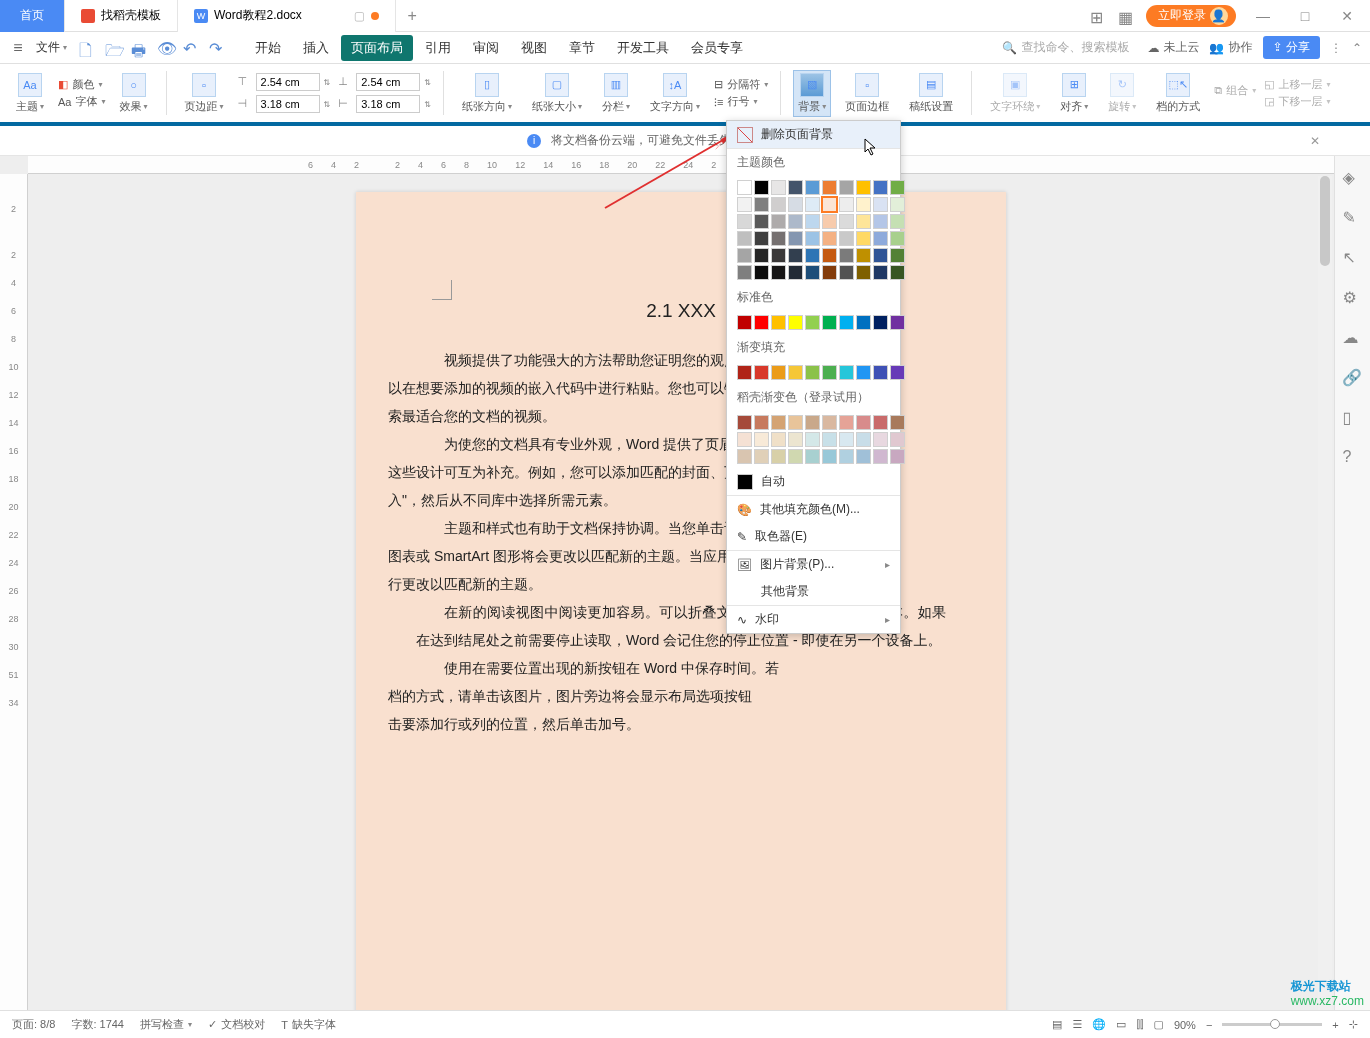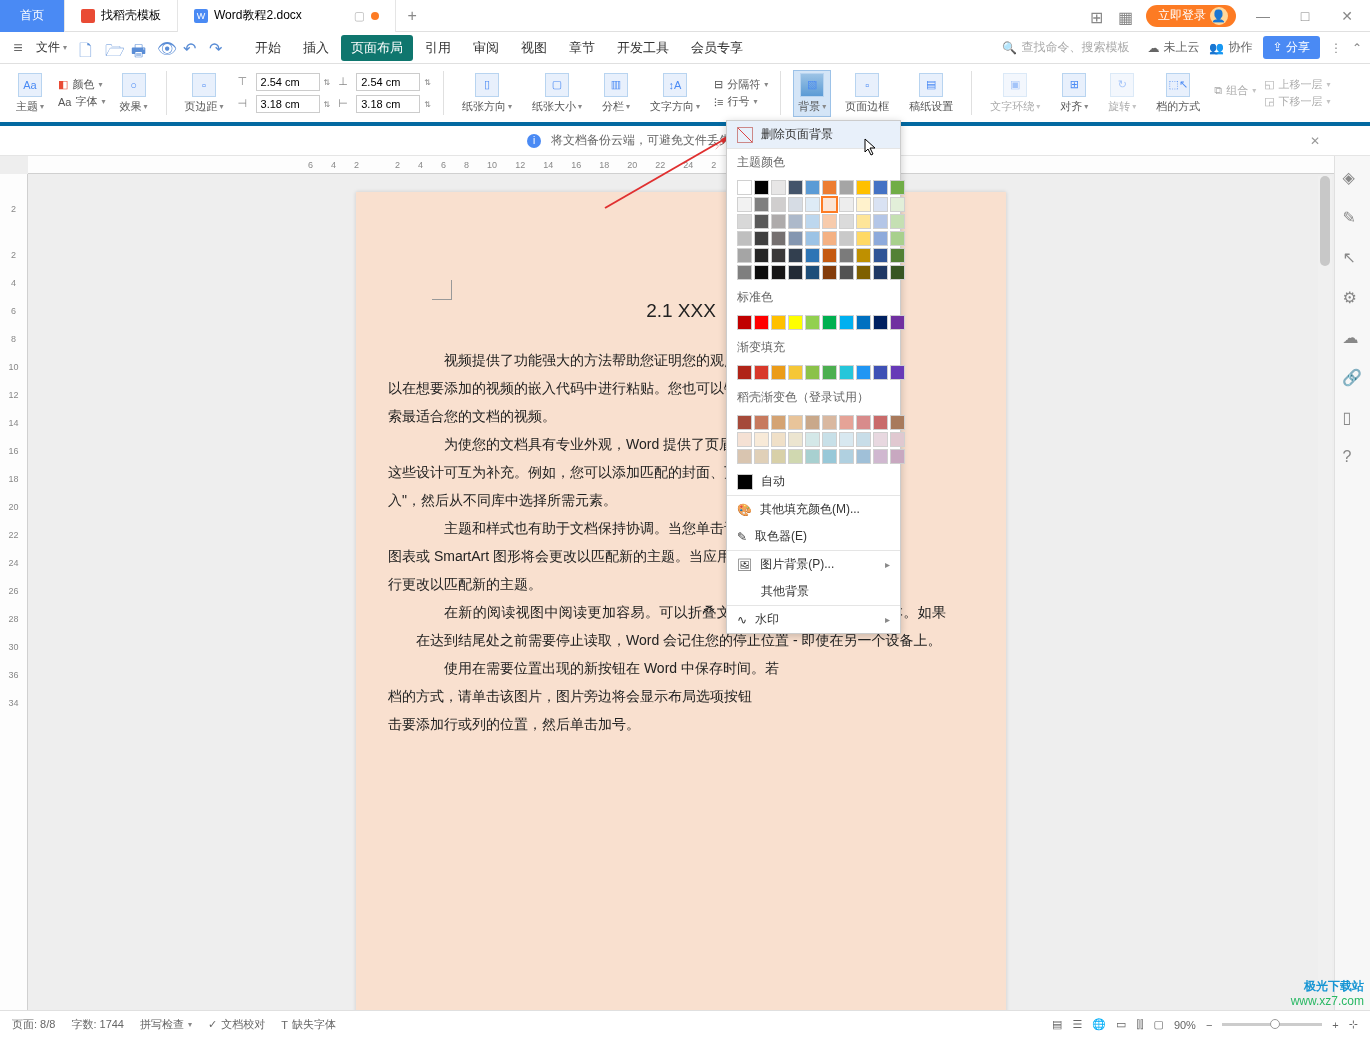--- a/index.html
+++ b/index.html
@@ -95,21 +95,21 @@
 
 .red-arrow { position: absolute; top: 130px; left: 595px; width: 280px; height: 80px; z-index: 500; pointer-events: none; }
 
 
 .cursor-arrow { position: absolute; top: 138px; left: 864px; z-index: 1100; font-size: 16px; color: #000; pointer-events: none; }
 
 .dropdown-caret { font-size: 8px; color: #888; }
 .orange-dot { width: 8px; height: 8px; background: #fd7b23; border-radius: 50%; display: inline-block; }
 
 
-.watermark { position: absolute; right: 6px; bottom: 30px; font-size: 12px; color: #29b864; z-index: 2000; display: flex; flex-direction: column; align-items: flex-end; line-height: 1.2; }
+.watermark { position: absolute; right: 6px; bottom: 30px; font-size: 12px; color: #29b864; z-index: 2000; display: flex; flex-direction: column; line-height: 1.2; }
 .watermark .line1 { color: #1896d4; font-weight: bold; }
 .watermark .line2 { color: #29b864; }
 </style>
 </head>
 <body>
 
 <div class="titlebar">
   <div class="tab tab-home">
       <span>首页</span>
     </div>
@@ -389,21 +389,21 @@
       <span>12</span>
       <span>14</span>
       <span>16</span>
       <span>18</span>
       <span>20</span>
       <span>22</span>
       <span>24</span>
       <span>26</span>
       <span>28</span>
       <span>30</span>
-      <span>36</span>
+      <span>51</span>
       <span>34</span>
     </div>
   <div class="page-area">
     <div class="page">
       <div class="page-corner"></div>
       <h4>2.1 XXX</h4>
       <p><span>视频提供了功能强大的方法帮助您证明您的观点。当您</span><br><span style="margin-left:-2em">以在想要添加的视频的嵌入代码中进行粘贴。您也可以键入</span><br><span style="margin-left:-2em">索最适合您的文档的视频。</span></p>
       <p><span>为使您的文档具有专业外观，Word 提供了页眉、页脚、</span><br><span style="margin-left:-2em">这些设计可互为补充。例如，您可以添加匹配的封面、页眉</span><br><span style="margin-left:-2em">入"，然后从不同库中选择所需元素。</span></p>
       <p><span>主题和样式也有助于文档保持协调。当您单击设计并选</span><br><span style="margin-left:-2em">图表或 SmartArt 图形将会更改以匹配新的主题。当应用样</span><br><span style="margin-left:-2em">行更改以匹配新的主题。</span></p>
       <p>在新的阅读视图中阅读更加容易。可以折叠文档某些部分并关注所需文本。如果在达到结尾处之前需要停止读取，Word 会记住您的停止位置 - 即使在另一个设备上。</p>

